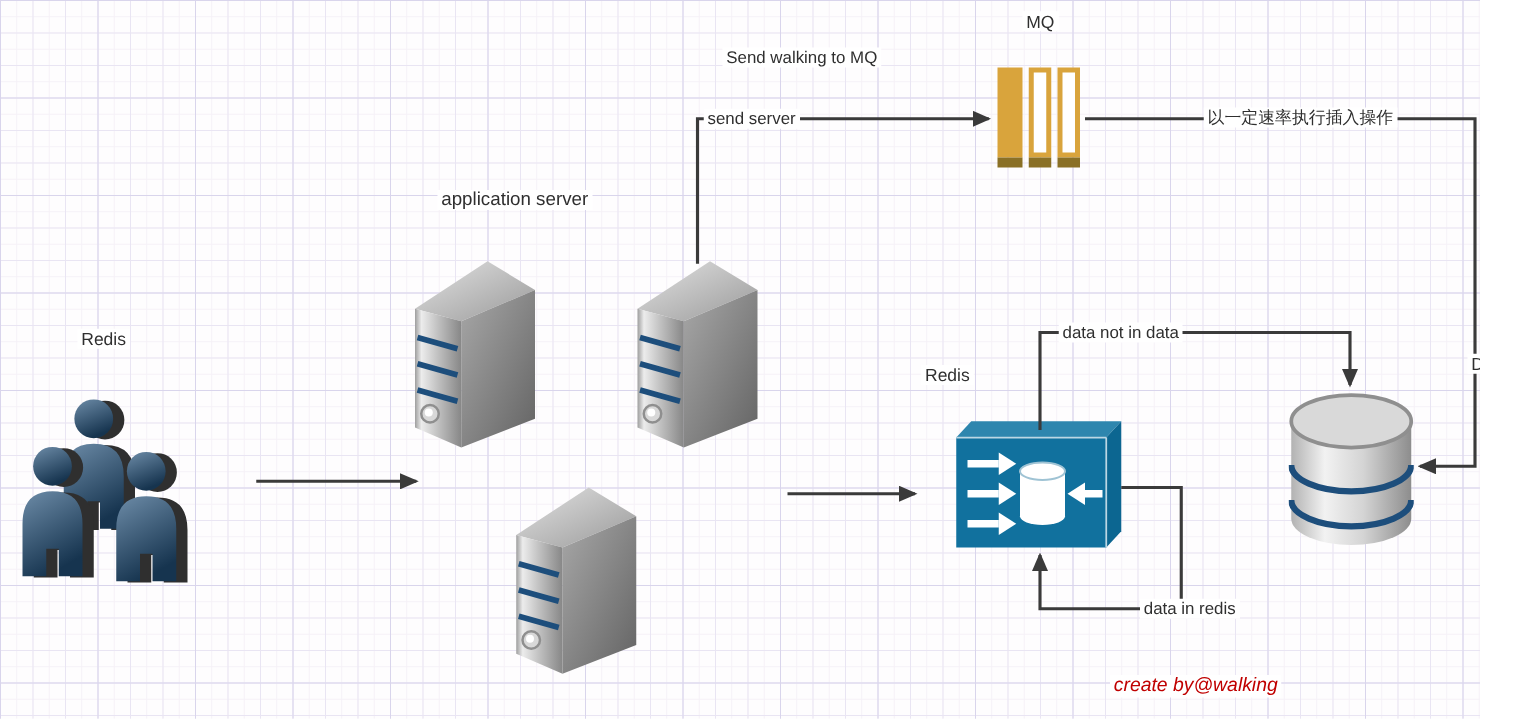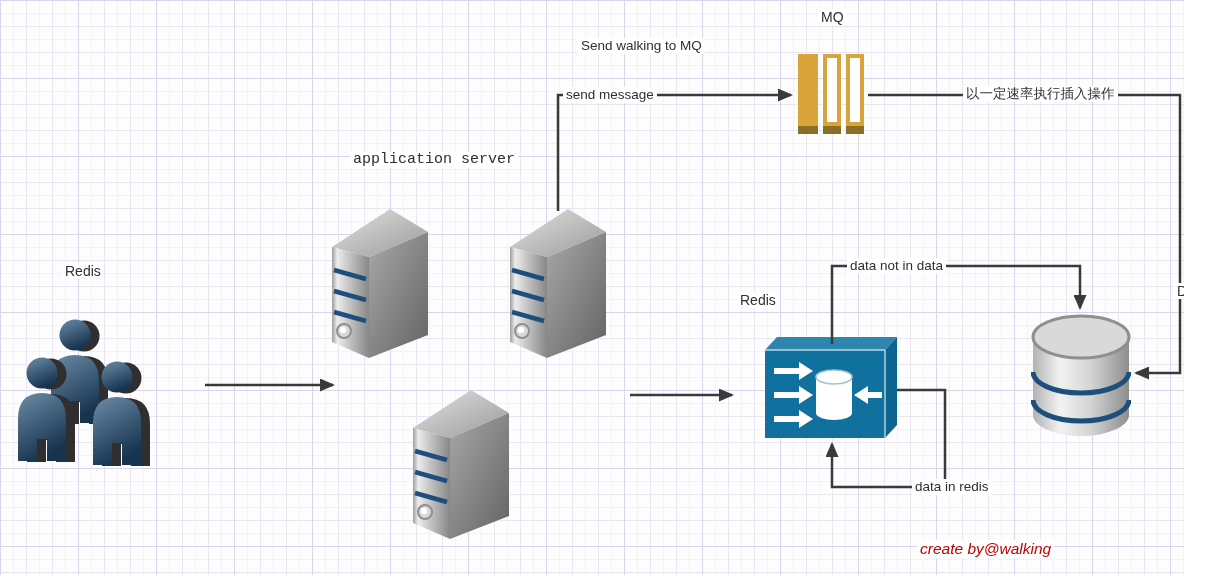--- a/index.html
+++ b/index.html
@@ -15,24 +15,24 @@
       linear-gradient(#f5f1f7 1px, transparent 1px),
       linear-gradient(90deg,#f5f1f7 1px, transparent 1px);
     background-size:78px 78px,78px 78px,26px 26px,26px 26px,13px 13px,13px 13px;
   }
   .node{position:absolute;}
   .lbl{
     position:absolute;color:#2f2f2f;font-size:13.5px;line-height:16px;
     background:#ffffff;padding:0 3px;white-space:nowrap;z-index:6;
   }
   .lbl.title{font-size:14px;}
-  .lbl.big{font-size:15px;font-family:Liberation Mono, monospace;}
+  .lbl.big{font-size:15px;}
   .credit{
     position:absolute;color:#c00000;font-size:15.5px;font-style:italic;
-    background:#ffffff;padding:0 3px;white-space:nowrap;z-index:6;margin-left:29px;
+    background:#ffffff;padding:0 3px;white-space:nowrap;z-index:6;
   }
   svg{display:block;}
   .edges{position:absolute;left:0;top:0;z-index:4;}
   .shape{z-index:3;}
 </style>
 </head>
 <body>
 
 <div class="canvas">
 
@@ -158,20 +158,20 @@
     <ellipse cx="50" cy="25" rx="48" ry="21" fill="#d9d9d9" stroke="#8f8f8f" stroke-width="3"></ellipse>
   </svg>
 
   <div class="lbl title" style="left:818px;top:9px">MQ</div>
   <div class="lbl title" style="left:62px;top:263px">Redis</div>
   <div class="lbl big" style="left:350px;top:152px">application server</div>
   <div class="lbl title" style="left:737px;top:292px">Redis</div>
   <div class="lbl title" style="left:1174px;top:283px">DB</div>
 
   <div class="lbl" style="left:578px;top:38px">Send walking to MQ</div>
-  <div class="lbl" style="left:563px;top:87px">send message</div>
+  <div class="lbl" style="left:563px;top:87px">send server</div>
   <div class="lbl" style="left:963px;top:86px">以一定速率执行插入操作</div>
   <div class="lbl" style="left:847px;top:258px">data not in data</div>
   <div class="lbl" style="left:912px;top:479px">data in redis</div>
 
   <div class="credit" style="left:888px;top:540px">create by@walking</div>
 
 </div>
 
 </body></html>

